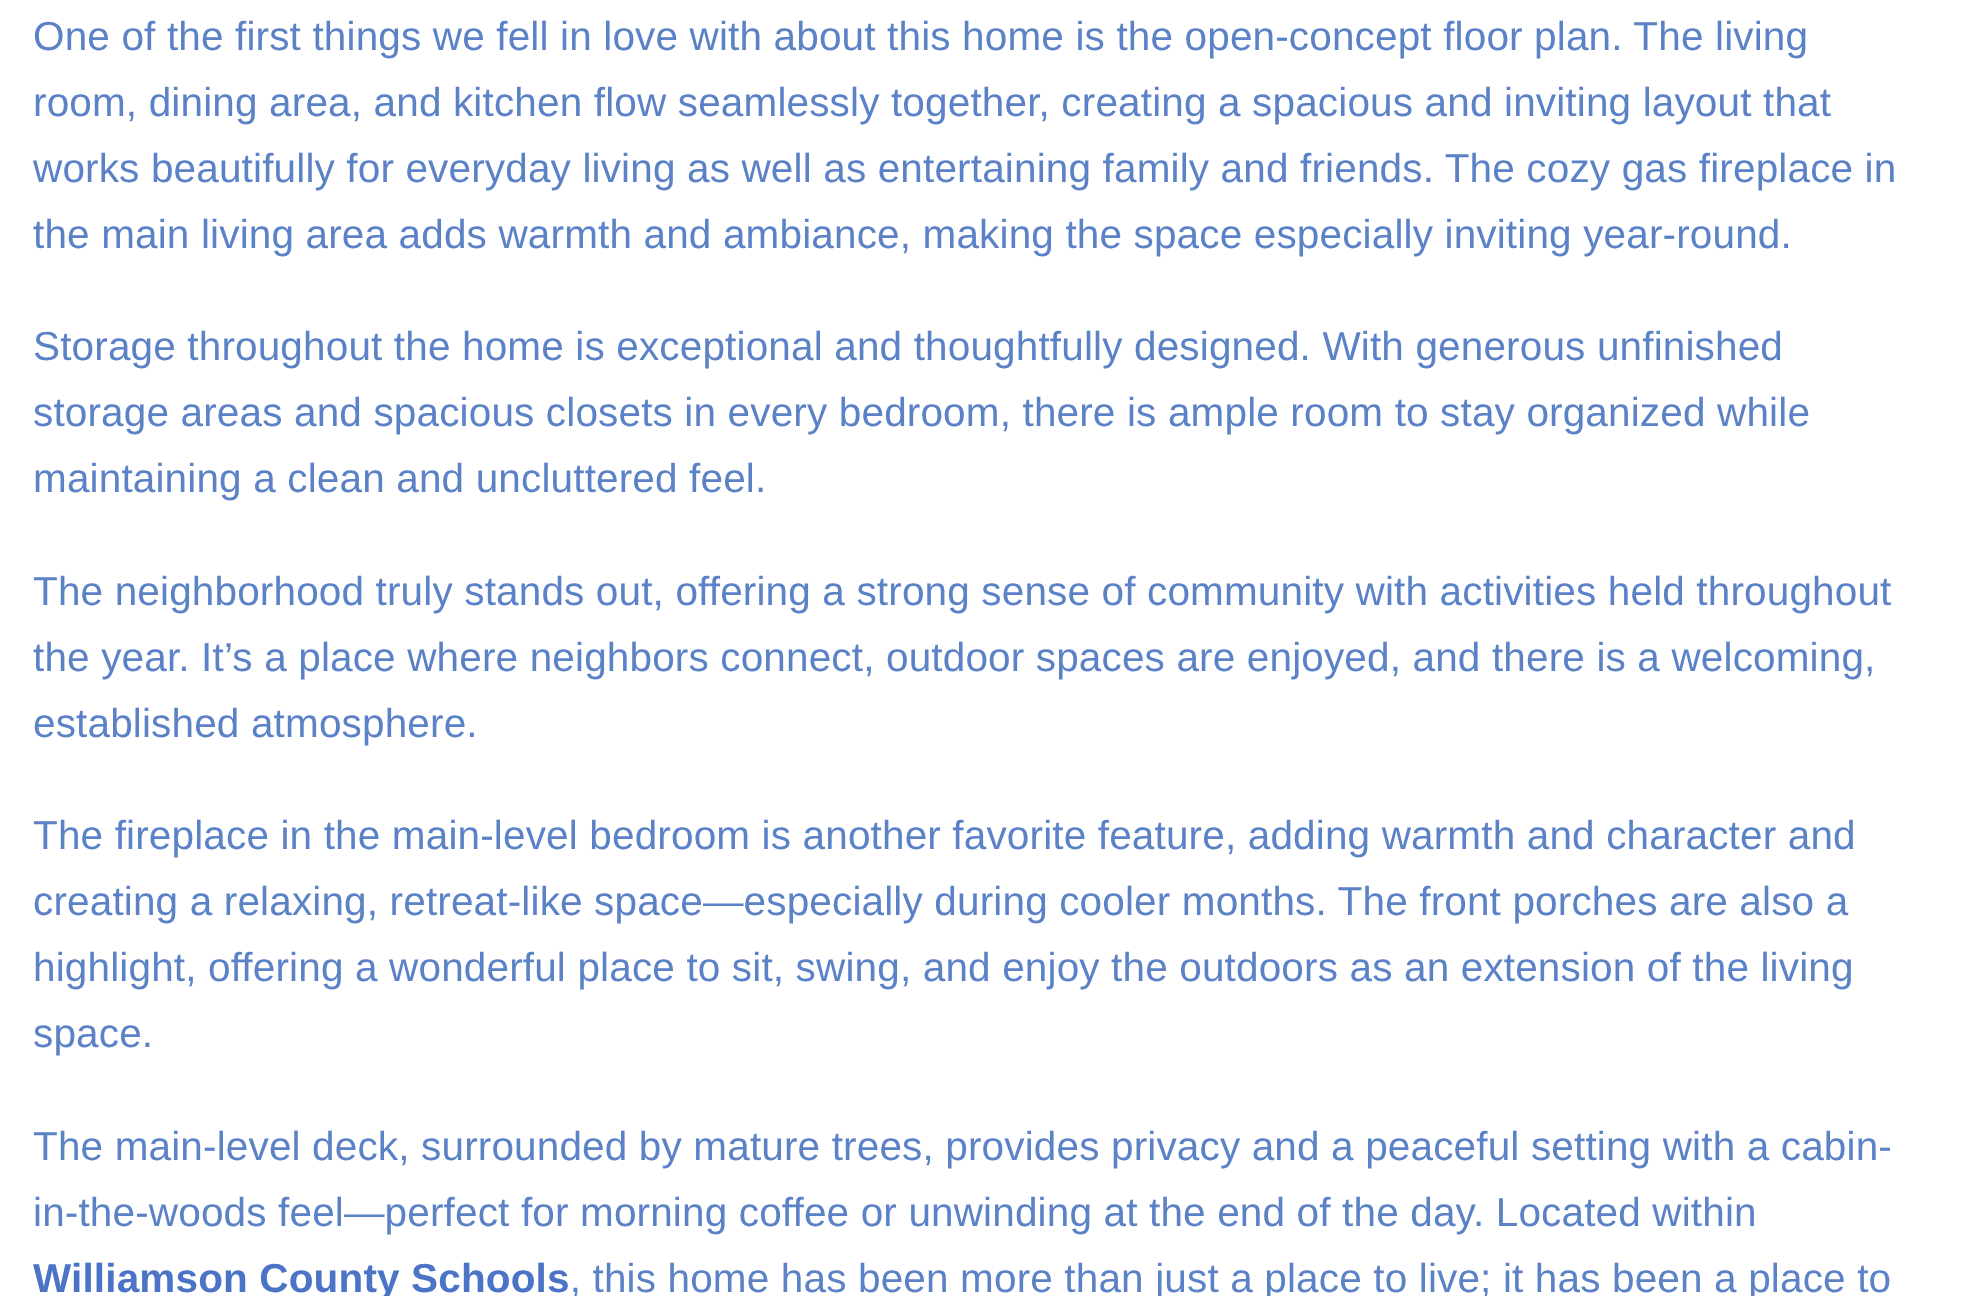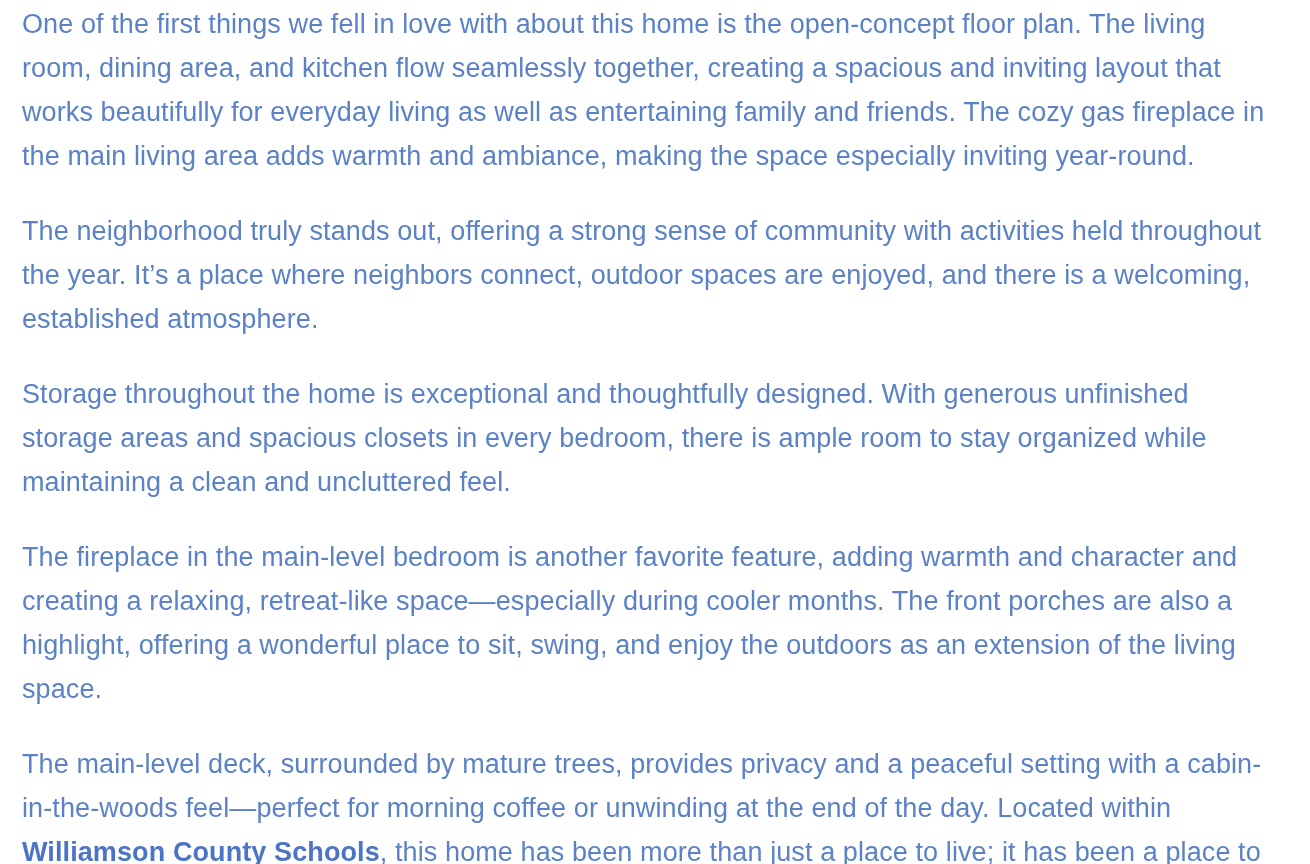--- a/index.html
+++ b/index.html
@@ -31,17 +31,17 @@
   .bold-highlight {
     font-weight: bold;
     color: #4c74c6;
   }
 </style>
 </head>
 <body>
 
 <div class="listing-description">
   <p>One of the first things we fell in love with about this home is the open-concept floor plan. The living room, dining area, and kitchen flow seamlessly together, creating a spacious and inviting layout that works beautifully for everyday living as well as entertaining family and friends. The cozy gas fireplace in the main living area adds warmth and ambiance, making the space especially inviting year-round.</p>
+  <p>Storage throughout the home is exceptional and thoughtfully designed. With generous unfinished storage areas and spacious closets in every bedroom, there is ample room to stay organized while maintaining a clean and uncluttered feel.</p>
   <p>The neighborhood truly stands out, offering a strong sense of community with activities held throughout the year. It’s a place where neighbors connect, outdoor spaces are enjoyed, and there is a welcoming, established atmosphere.</p>
-  <p>Storage throughout the home is exceptional and thoughtfully designed. With generous unfinished storage areas and spacious closets in every bedroom, there is ample room to stay organized while maintaining a clean and uncluttered feel.</p>
   <p>The fireplace in the main-level bedroom is another favorite feature, adding warmth and character and creating a relaxing, retreat-like space—especially during cooler months. The front porches are also a highlight, offering a wonderful place to sit, swing, and enjoy the outdoors as an extension of the living space.</p>
   <p><span>The main-level deck, surrounded by mature trees, provides privacy and a peaceful setting with a cabin-in-the-woods feel—perfect for morning coffee or unwinding at the end of the day. Located within </span><span class="bold-highlight">Williamson County Schools</span><span>, this home has been more than just a place to live; it has been a place to relax, connect, and enjoy every season.</span></p>
 </div>
 
 </body></html>

